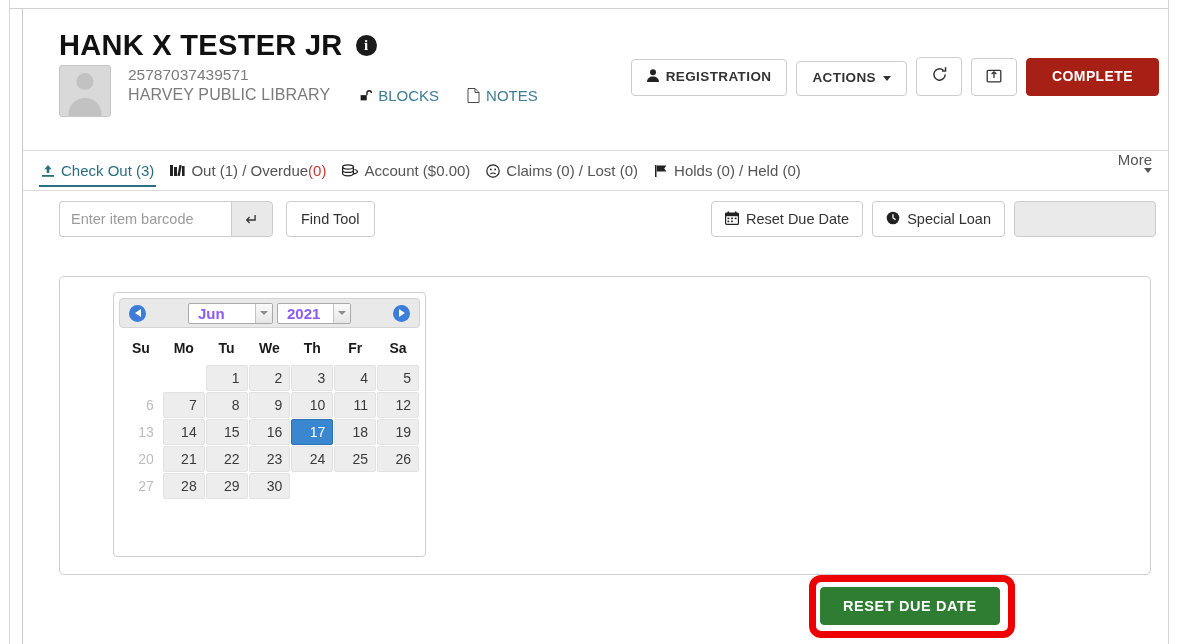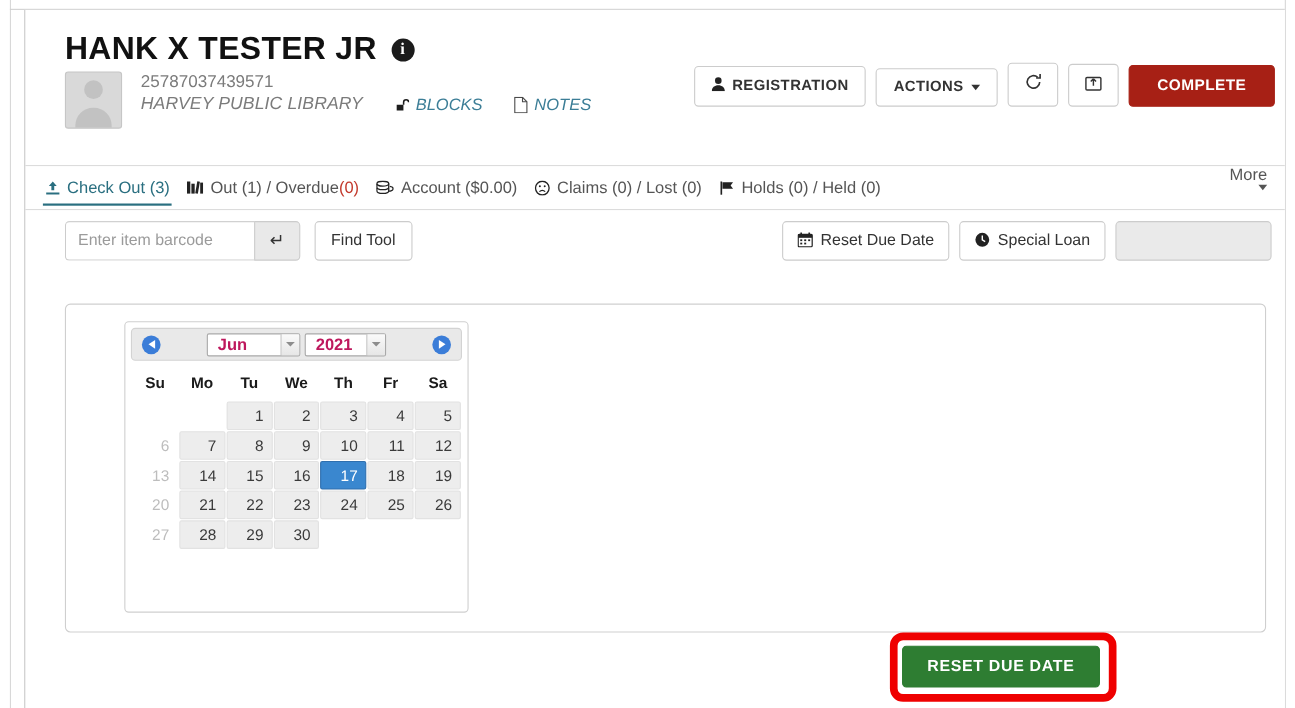--- a/index.html
+++ b/index.html
@@ -72,21 +72,21 @@
   }
   .avatar .body {
     position: absolute; left: 50%; bottom: -9px; transform: translateX(-50%);
     width: 33px; height: 27px; border-radius: 16px 16px 0 0; background: #c2c2c2;
   }
   .patron-meta { margin-left: 17px; }
   .patron-barcode {
     font-size: 15.5px; color: #7b7b7b; line-height: 1.32;
   }
   .patron-libline {
-    display: flex; align-items: flex-end; margin-top: 1px; font-style: italic;
+    display: flex; align-items: flex-end; margin-top: 1px;
   }
   .patron-lib {
     font-size: 16px; color: #7b7b7b; letter-spacing: .1px;
   }
   .hdr-link {
     display: inline-flex; align-items: center;
     margin-left: 28px; color: #3b7d96; font-size: 15px;
     cursor: pointer; white-space: nowrap;
   }
   .hdr-link .glyph { margin-right: 6px; color: #1d1d1d; font-size: 14px; display:inline-flex; }
@@ -220,21 +220,21 @@
     border-top: 4px solid transparent; border-bottom: 4px solid transparent;
   }
   .dp-nav.prev .tri { border-right: 6px solid #fff; }
   .dp-nav.next .tri { border-left: 6px solid #fff; }
   .dp-select {
     height: 21px; background: #fff; border: 1px solid #a9a9a9; border-radius: 2px;
     display: inline-flex; align-items: center; cursor: pointer;
     font-family: "Liberation Sans", sans-serif;
   }
   .dp-select .val {
-    font-size: 15px; font-weight: bold; color: #be185d;
+    font-size: 15px; font-weight: bold; color: #8b5cf6;
     padding: 0 8px 0 9px; white-space: nowrap;
   }
   .dp-select.month .val { min-width: 66px; }
   .dp-select.year .val { min-width: 55px; }
   .dp-select .arrowbox {
     width: 17px; height: 19px; border-left: 1px solid #c3c3c3;
     background: linear-gradient(#fafafa,#e6e6e6);
     display: flex; align-items: center; justify-content: center;
   }
   .dp-select .arrowbox .tri {

